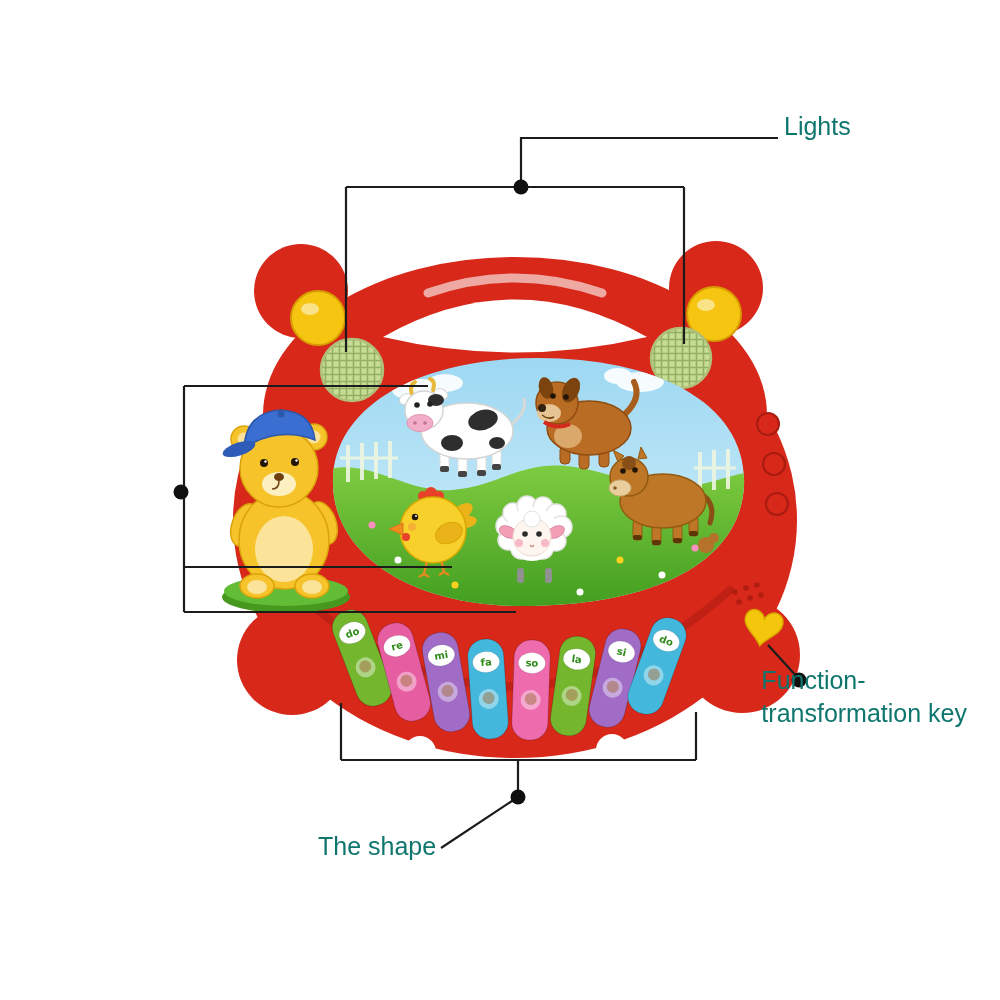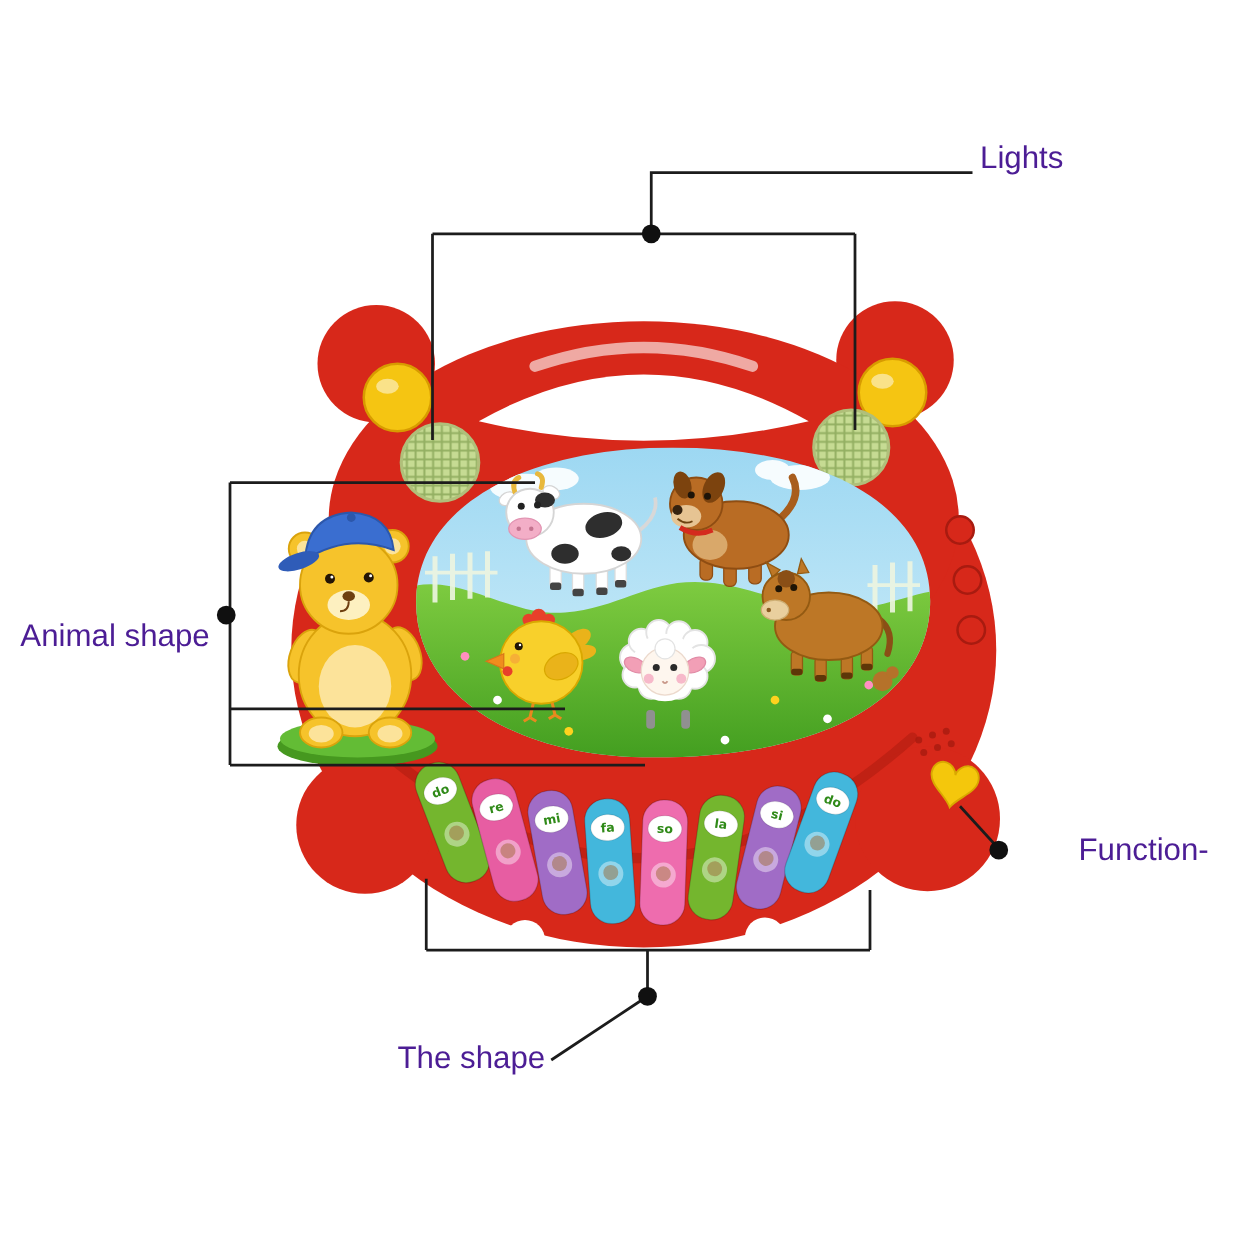--- a/index.html
+++ b/index.html
@@ -1,19 +1,19 @@
 <!DOCTYPE html>
 <html><head>
 <meta charset="utf-8">
 <style>
   html,body{margin:0;padding:0;background:#fff;}
   .stage{position:relative;width:1000px;height:1000px;background:#fff;overflow:hidden;
          font-family:"Liberation Sans","DejaVu Sans",sans-serif;}
   .stage svg{position:absolute;left:0;top:0;}
-  .ann{position:absolute;font-size:25px;color:#4c1d95;white-space:nowrap;}
+  .ann{position:absolute;font-size:25px;color:#0f766e;white-space:nowrap;}
   .ann.center{text-align:center;line-height:38px;}
   .ann.right{line-height:33px;}
   .callout{stroke:#1c1c1c;stroke-width:2.2;fill:none;}
   .callout-dot{fill:#101010;stroke:none;}
   .keycap{stroke:rgba(0,0,0,.18);stroke-width:1;}
   .key-oval{fill:#ffffff;stroke:rgba(0,0,0,.10);stroke-width:1;}
   .key-note{font-family:"DejaVu Sans",sans-serif;font-size:10px;font-weight:bold;text-anchor:middle;}
   .key-pic{fill:rgba(255,255,255,.42);}
   .key-pic2{fill:rgba(150,95,40,.45);}
 </style>
@@ -336,22 +336,22 @@
     <circle class="callout-dot" cx="799" cy="680" r="7.5"></circle>
 
     <path class="callout" d="M 341 703 L 341 760 M 696 712 L 696 760 M 341 760 L 696 760 M 518 760 L 518 796 M 518 797 L 441 848"></path>
     <circle class="callout-dot" cx="518" cy="797" r="7.5"></circle>
   </g>
 </svg>
 
 <div class="ann" style="left:784px;top:112px">Lights</div>
 
 <div class="ann center" style="left:8px;top:490px;width:168px">
-  <div>Animal shape</div>
 </div>
 
 <div class="ann right" style="right:33px;top:664px">
   <div>Function-</div>
+  <div>transformation key</div>
 </div>
 
 <div class="ann" style="left:318px;top:832px">The shape</div>
 
 </div>
 
 </body></html>

